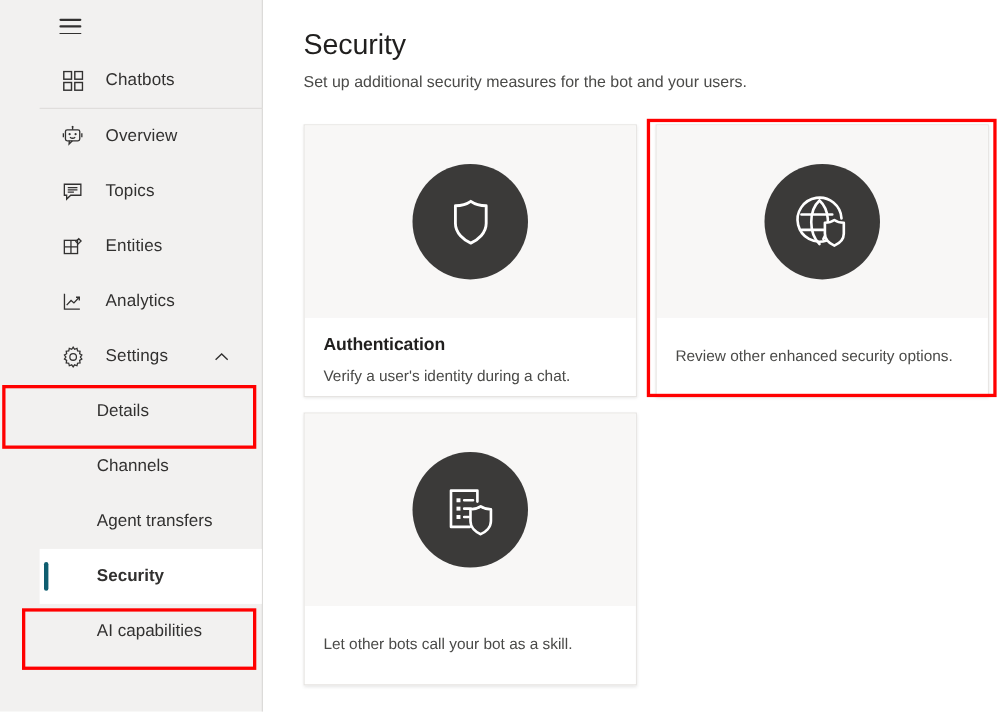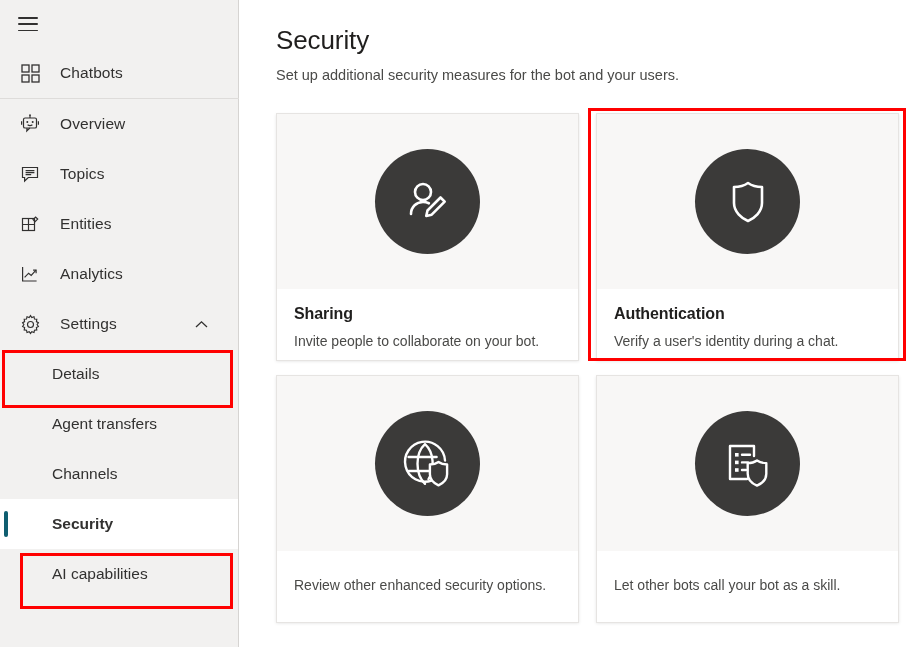--- a/index.html
+++ b/index.html
@@ -12,20 +12,21 @@
   #app { position: relative; width: 911px; height: 647px; display: flex; }
 
   
   .sidebar {
     width: 239px;
     height: 647px;
     background: #f2f1f0;
     border-right: 1px solid #d6d4d2;
     position: relative;
     flex: 0 0 239px;
+    padding-left: 36px;
   }
   .hamburger-row {
     height: 48px;
     display: flex;
     align-items: center;
     padding-left: 18px;
   }
   .hamburger {
     width: 20px; height: 14px;
     display: flex; flex-direction: column; justify-content: space-between;
@@ -255,59 +256,42 @@
         <svg width="13" height="9" viewBox="0 0 13 9" fill="none" stroke="#323130" stroke-width="1.3">
           <path d="M1 7L6.5 1.8 12 7"></path>
         </svg>
       </span>
     </div>
 
     <div class="sub-item">
       <span>Details</span>
     </div>
     <div class="sub-item">
+      <span>Channels</span>
+    </div>
+    <div class="sub-item">
       <span>Agent transfers</span>
-    </div>
-    <div class="sub-item">
-      <span>Channels</span>
     </div>
     <div class="sub-item selected">
       <span class="sel-bar"></span>
       <span>Security</span>
     </div>
     <div class="sub-item">
       <span>AI capabilities</span>
     </div>
 
   </nav>
 
   <main class="main">
 
     <h1 class="page-title">Security</h1>
     <p class="page-subtitle">Set up additional security measures for the bot and your users.</p>
 
     <div class="card-grid">
 
-      <div class="card">
-        <div class="card-art">
-          <div class="card-circle">
-            <span>
-              <svg width="56" height="56" viewBox="0 0 56 56" fill="none" stroke="#ffffff" stroke-width="2.6" stroke-linecap="round" stroke-linejoin="round">
-                <circle cx="23" cy="18" r="8"></circle>
-                <path d="M11 40c0-7.2 5.6-12 12-12 2.2 0 4.2.5 5.9 1.3"></path>
-                <path d="M40.5 23.5l4.2 4.2-13 13-5.4 1.2 1.2-5.4z"></path>
-              </svg>
-            </span>
-          </div>
-        </div>
-        <div class="card-body">
-          <div class="card-title">Sharing</div>
-          <div class="card-desc">Invite people to collaborate on your bot.</div>
-        </div>
-      </div>
 
       <div class="card">
         <div class="card-art">
           <div class="card-circle">
             <span>
               <svg width="56" height="56" viewBox="0 0 56 56" fill="none" stroke="#ffffff" stroke-width="2.6" stroke-linecap="round" stroke-linejoin="round">
                 <path d="M28 9c-3.6 2.6-8.4 4-14 4v16c0 9 7.6 15.2 14 18 6.4-2.8 14-9 14-18V13c-5.6 0-10.4-1.4-14-4z"></path>
               </svg>
             </span>
           </div>

